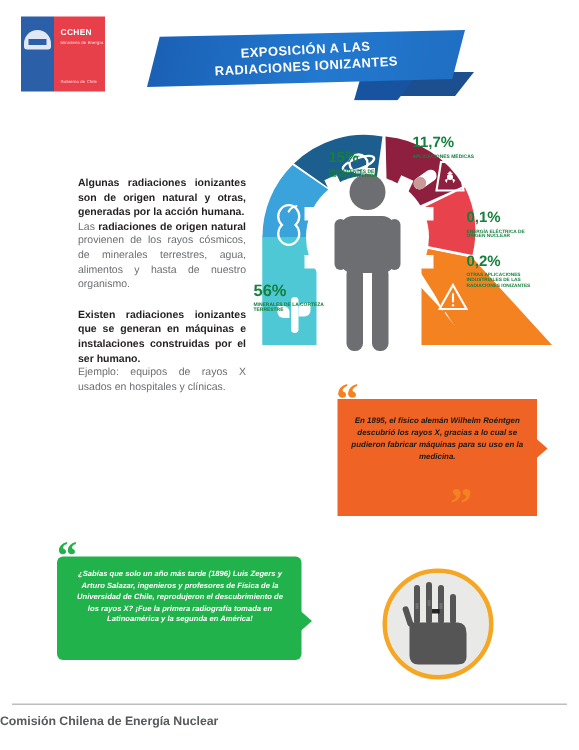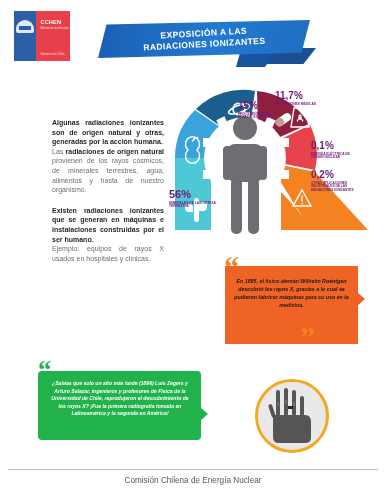--- a/index.html
+++ b/index.html
@@ -41,31 +41,31 @@
   
   .body-text{position:absolute;left:52px;top:118px;width:112px;}
   .para{margin-bottom:11px;}
   .para p{margin:0;font-size:7px;line-height:9.6px;color:#6d6e71;text-align:justify;}
   .para p.lead{color:#231f20;font-weight:bold;}
   .para p b{color:#231f20;}
 
   
   .chart{position:absolute;left:163px;top:78px;width:218px;height:160px;}
   .chart svg{position:absolute;left:0;top:0;}
-  .seg-label{position:absolute;color:#701a75;}
+  .seg-label{position:absolute;color:#15803d;}
   .seg-pct{font-weight:bold;line-height:1;display:block;}
   .seg-desc{font-weight:bold;line-height:1.12;display:block;margin-top:1.5px;}
 
   .l17{left:6px;top:45px;width:44px;}
   .l17 .seg-pct{font-size:10px;}
   .l17 .seg-desc{font-size:3.3px;}
   .l56{left:6px;top:99px;width:50px;margin-top:12px;}
   .l56 .seg-pct{font-size:11px;}
   .l56 .seg-desc{font-size:3.3px;}
-  .l15{left:75px;top:23px;width:48px;}
+  .l15{left:56px;top:23px;width:48px;}
   .l15 .seg-pct{font-size:10px;}
   .l15 .seg-desc{font-size:3.3px;}
   .l117{left:112px;top:13px;width:50px;}
   .l117 .seg-pct{font-size:10px;}
   .l117 .seg-desc{font-size:3.3px;}
   .l01{left:148px;top:63px;width:50px;}
   .l01 .seg-pct{font-size:10px;}
   .l01 .seg-desc{font-size:3.2px;}
   .l02{left:148px;top:92px;width:48px;}
   .l02 .seg-pct{font-size:10px;}
@@ -91,22 +91,22 @@
   .qm-g1{left:38px;top:357px;font-size:27px;}
   .qm-g2{left:183px;top:420px;font-size:27px;}
 
   
   .xray{position:absolute;left:255px;top:379px;width:68px;height:68px;border-radius:50%;
     border:3px solid #f5a623;background:#e8e8e6;overflow:hidden;}
   .xray svg{position:absolute;left:0;top:0;}
 
   
   .footer-rule{position:absolute;left:8px;top:469px;width:370px;height:1px;background:#bcbec0;}
-  .footer-text{position:absolute;left:0;top:476px;width:100%;text-align:center;
-    font-size:8.2px;color:#58595b;}
+  .footer-text{position:absolute;left:0;top:476px;width:100%;
+    font-size:8.2px;color:#58595b;font-weight:bold;}
 </style>
 </head>
 <body>
 
 <div class="page">
 
   <div class="logo">
     <div class="logo-blue">
       <div class="logo-crest"></div>
       <div class="logo-sub">&nbsp;</div>

